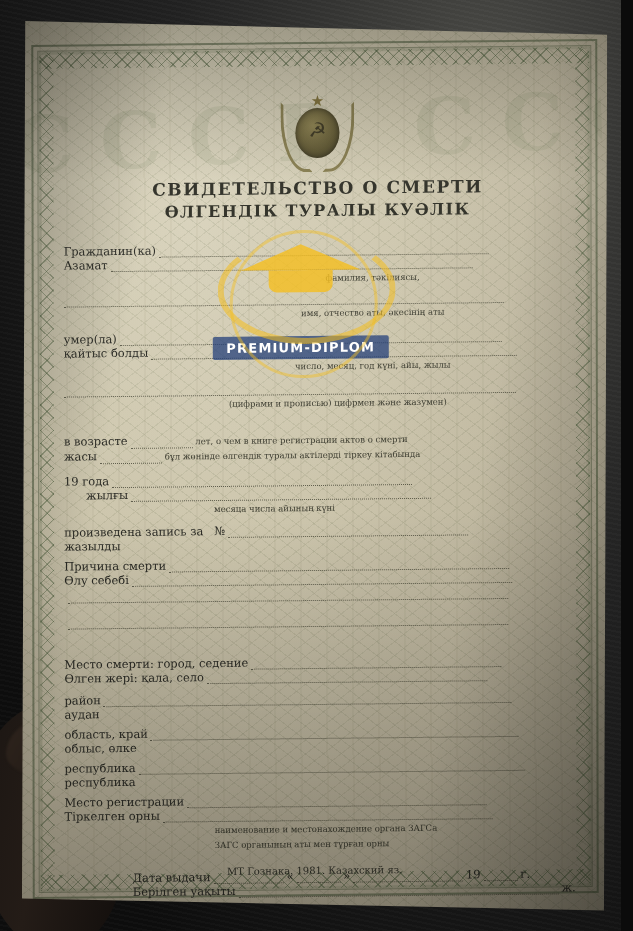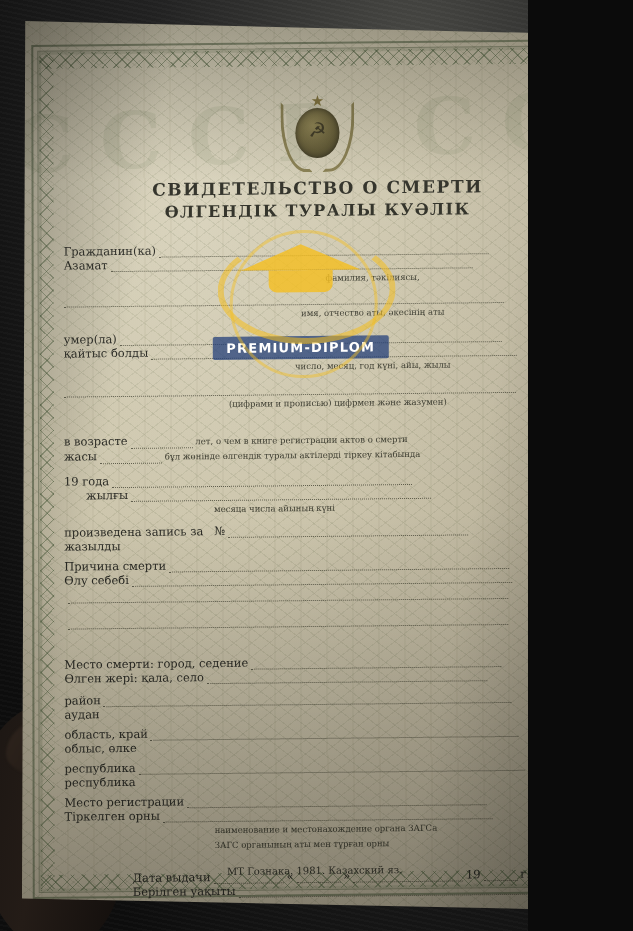--- a/index.html
+++ b/index.html
@@ -2,21 +2,21 @@
 <html><head>
 <meta charset="utf-8">
 <style>
   html, body {
     margin: 0;
     padding: 0;
     background: #0b0b0b;
   }
   #page {
     position: relative;
-    width: 528px;
+    width: 621px;
     height: 931px;
     overflow: hidden;
     font-family: "Liberation Serif", serif;
     background:
       radial-gradient(circle at 20% 85%, #2b2b2b 0%, #141414 38%, #0a0a0a 70%),
       #0d0d0d;
   }
   
   .surface {
     position: absolute;

